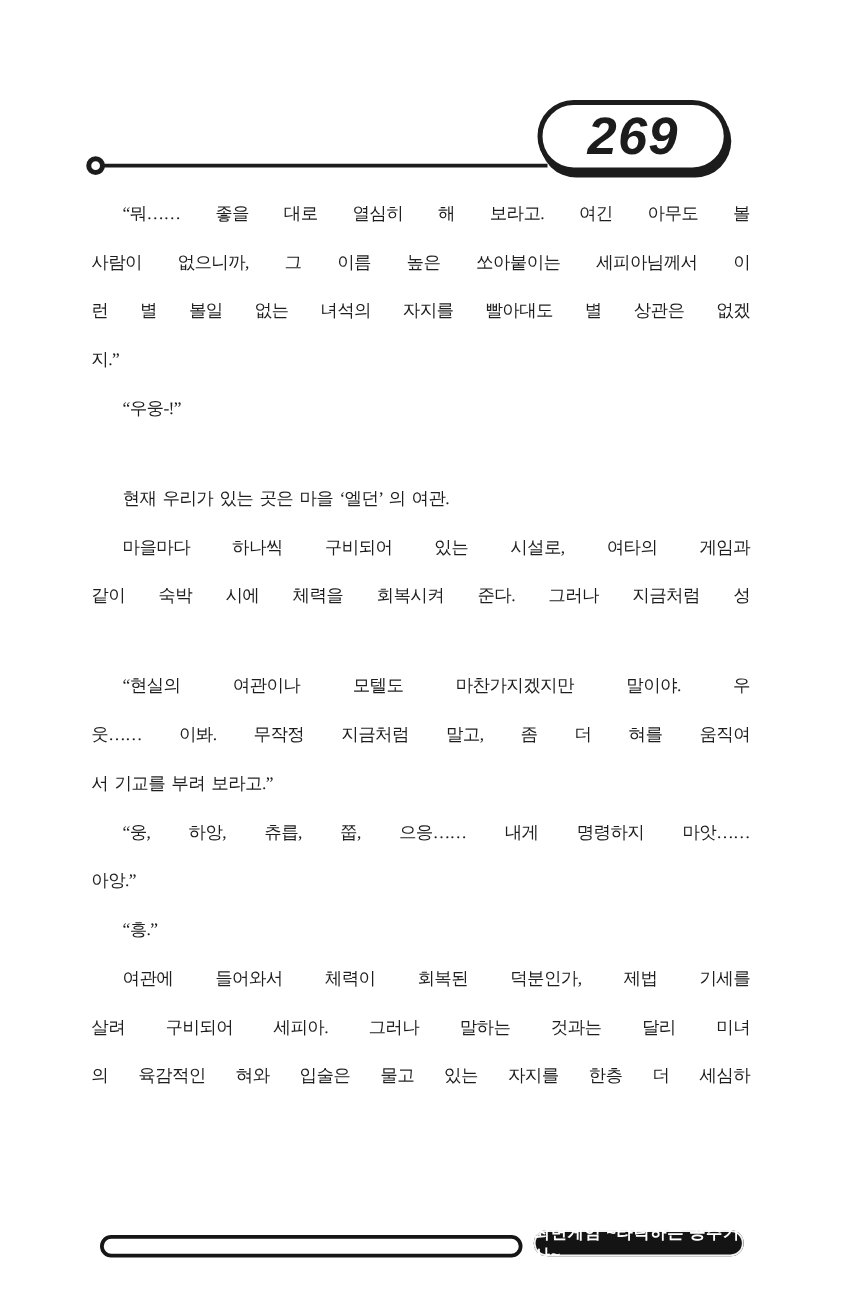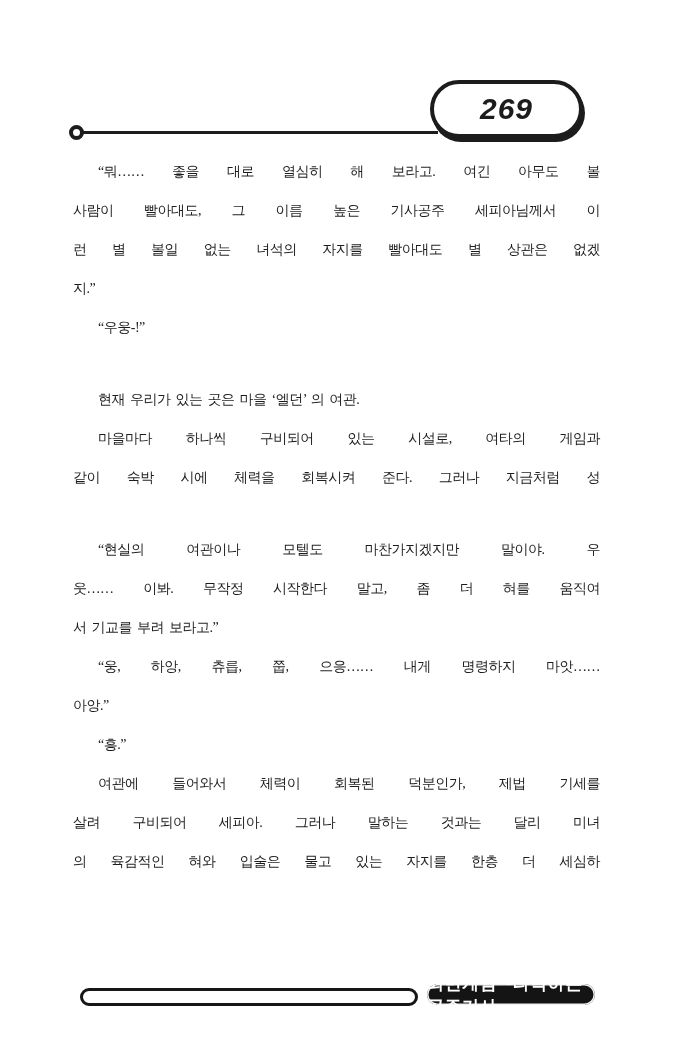--- a/index.html
+++ b/index.html
@@ -45,21 +45,21 @@
     background: #ffffff;
     border: 4px solid #1c1c1c;
     border-radius: 31px;
     box-shadow: 2px 4px 0 0 #1c1c1c;
     display: flex;
     align-items: center;
     justify-content: center;
     font-family: "Liberation Sans", "DejaVu Sans", sans-serif;
     font-style: italic;
     font-weight: 700;
-    font-size: 30px;
+    font-size: 42px;
     letter-spacing: 1px;
     color: #1c1c1c;
   }
 
   
   .page-text {
     position: absolute;
     left: 73px;
     top: 152px;
     width: 527px;
@@ -93,21 +93,21 @@
   .footer-badge {
     position: absolute;
     left: 427px;
     top: 984px;
     width: 168px;
     height: 21px;
     background: #141414;
     border-radius: 11px;
     color: #ffffff;
     font-family: "Liberation Sans", "DejaVu Sans", sans-serif;
-    font-size: 17px;
+    font-size: 13px;
     font-weight: 700;
     letter-spacing: 0.5px;
     display: flex;
     align-items: center;
     justify-content: center;
     box-shadow: 0 0 0 1.5px #f2f2f2 inset;
   }
 </style>
 </head>
 <body>
@@ -117,41 +117,41 @@
   <div class="rule-end-ring"></div>
   <div class="header-rule"></div>
   <div class="page-number-badge">
     <span>269</span>
   </div>
 
   <div class="page-text">
 
     <div class="para">
       <div class="line indent fill">“뭐…… 좋을 대로 열심히 해 보라고. 여긴 아무도 볼</div>
-      <div class="line fill">사람이 빨아대도, 그 이름 높은 기사공주 세피아님께서 이</div>
+      <div class="line fill">사람이 없으니까, 그 이름 높은 쏘아붙이는 세피아님께서 이</div>
       <div class="line fill">런 별 볼일 없는 녀석의 자지를 빨아대도 별 상관은 없겠</div>
       <div class="line">지.”</div>
     </div>
 
     <div class="para">
       <div class="line indent">“우웅-!”</div>
     </div>
 
     <div class="para gap">
       <div class="line indent">현재 우리가 있는 곳은 마을 ‘엘던’ 의 여관.</div>
     </div>
 
     <div class="para">
       <div class="line indent fill">마을마다 하나씩 구비되어 있는 시설로, 여타의 게임과</div>
       <div class="line fill">같이 숙박 시에 체력을 회복시켜 준다. 그러나 지금처럼 성</div>
     </div>
 
     <div class="para gap">
       <div class="line indent fill">“현실의 여관이나 모텔도 마찬가지겠지만 말이야. 우</div>
-      <div class="line fill">웃…… 이봐. 무작정 시작한다 말고, 좀 더 혀를 움직여</div>
+      <div class="line fill">웃…… 이봐. 무작정 지금처럼 말고, 좀 더 혀를 움직여</div>
       <div class="line">서 기교를 부려 보라고.”</div>
     </div>
 
     <div class="para">
       <div class="line indent fill">“웅, 하앙, 츄릅, 쭙, 으응…… 내게 명령하지 마앗……</div>
       <div class="line">아앙.”</div>
     </div>
 
     <div class="para">
       <div class="line indent">“흥.”</div>

